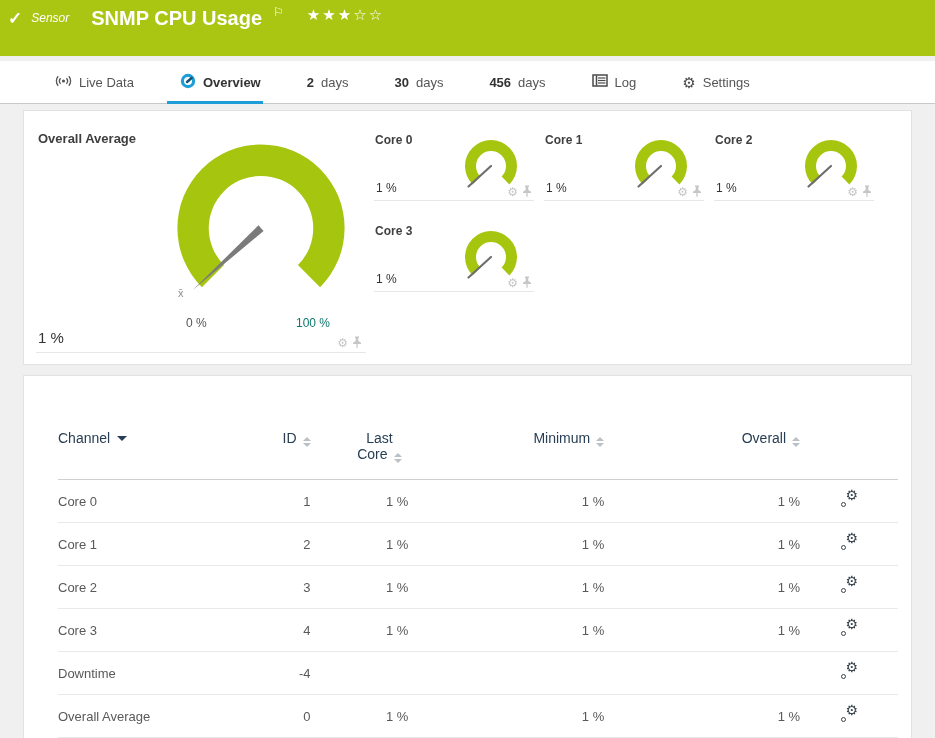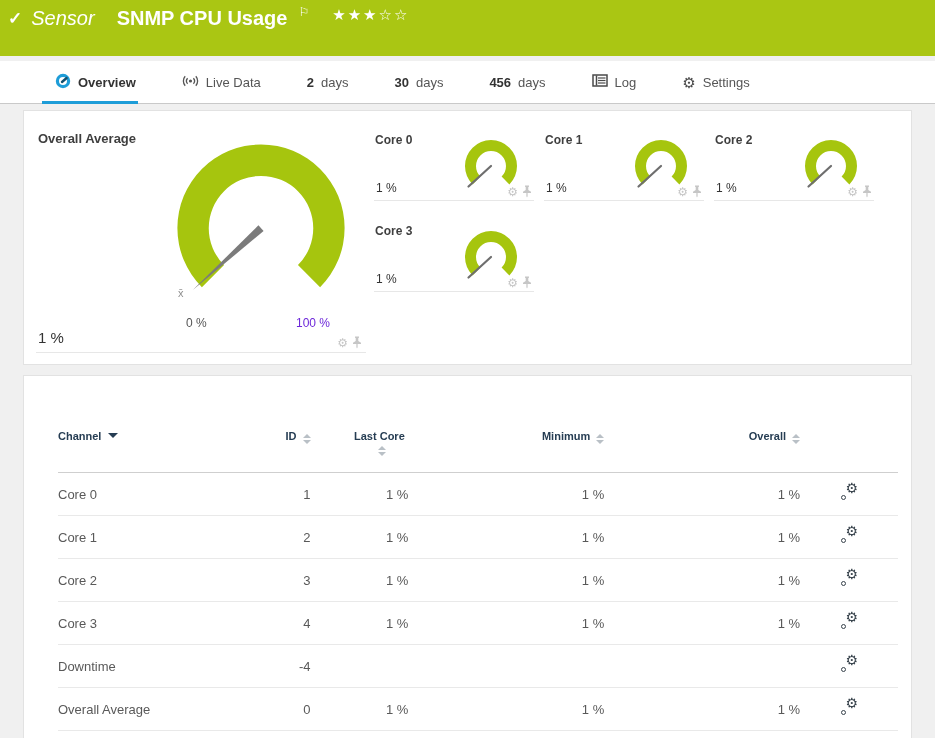--- a/index.html
+++ b/index.html
@@ -3,21 +3,21 @@
 <meta charset="utf-8">
 <style>
   * { margin:0; padding:0; box-sizing:border-box; }
   html,body { width:935px; height:738px; overflow:hidden; }
   body { font-family:"Liberation Sans", sans-serif; background:#f0f0f0; color:#444; }
 
   
   .topbar { height:56px; background:#aac613; color:#fff; padding:5px 10px 0 8px; }
   .title-row { display:flex; align-items:flex-start; gap:9px; line-height:26px; }
   .check { font-size:17px; font-weight:bold; margin-top:1px; }
-  .kind { font-style:italic; font-size:20px; }
+  .kind { font-style:italic; font-size:12px; }
   .sensor-title { font-size:20px; font-weight:bold;margin-left:13px; }
   .flag { font-size:12px; line-height:14px; margin-left:2px; }
   .stars { font-size:15px; letter-spacing:2px; margin-left:14px; line-height:20px; }
   .status-row { margin:3px 0 0 50px; font-size:12px; font-weight:bold; }
 
   
   .tabgap { height:5px; background:#f0f0f0; }
   .tabs { height:43px; background:#fff; border-bottom:1px solid #c9c9c9;
           display:flex; align-items:stretch; padding-left:55px; gap:46px; }
   .tab { position:relative; display:flex; align-items:center; gap:7px;
@@ -34,41 +34,41 @@
   .panel { background:#fff; border:1px solid #e2e2e2; }
   .gauges-panel { height:255px; padding:12px; display:flex; gap:8px; margin-bottom:10px; }
 
   
   .overall-cell { position:relative; width:330px; height:230px; border-bottom:1px solid #e7e7e7; }
   .cell-label { font-size:13px; font-weight:bold; color:#3f3f3f; }
   .overall-cell .cell-label { position:absolute; left:2px; top:8px; }
   .big-gauge { position:absolute; left:130px; top:10px; }
   .avg-marker { position:absolute; left:142px; top:164px; font-size:11px; color:#8e8e8e; }
   .scale-min { position:absolute; left:150px; bottom:22px; font-size:12px; color:#555; }
-  .scale-max { position:absolute; left:260px; bottom:22px; font-size:12px; color:#6d28d9; }
+  .scale-max { position:absolute; left:260px; bottom:22px; font-size:12px; color:#0f766e; }
   .gauge-value { position:absolute; left:2px; bottom:6px; font-size:15px; color:#333; }
   .cell-icons { position:absolute; right:4px; bottom:3px; display:flex; align-items:center; gap:4px; color:#c6c6c6; }
   .cell-icons .gear-sm { font-size:12px; line-height:1; cursor:pointer; }
   .cell-icons svg { cursor:pointer; }
 
   
   .cores-grid { display:grid; grid-template-columns:160px 160px 160px; grid-auto-rows:78px;
                 column-gap:10px; row-gap:13px; align-content:start; }
   .core-cell { position:relative; border-bottom:1px solid #e7e7e7; }
   .core-cell .cell-label { position:absolute; left:1px; top:10px; font-size:12px; }
   .core-cell .small-gauge { position:absolute; left:85px; top:13px; }
   .core-cell .gauge-value { font-size:12px; bottom:5px; }
   .core-cell .cell-icons { bottom:2px; right:2px; }
 
   
   .table-panel { min-height:352px; padding:30px 27px 36px; }
   table { border-collapse:collapse; margin-left:7px; width:840px; table-layout:fixed; }
   col.c-channel{width:185px;} col.c-id{width:60px;} col.c-last{width:95px;}
   col.c-min{width:190px;} col.c-max{width:190px;} col.c-act{width:95px;}
-  thead th { font-size:11px; color:#263d53; font-weight:bold; text-align:right;
+  thead th { font-size:14px; color:#263d53; font-weight:normal; text-align:right;
              padding:24px 0 16px; vertical-align:top; border-bottom:1px solid #cfcfcf; }
   thead th.h-channel { text-align:left; }
   thead th.h-last .th-wrap { display:inline-block; width:58px; text-align:center; }
   thead th.h-act { border-bottom:1px solid #cfcfcf; }
   tbody td { font-size:13px; color:#595959; padding:11px 0; border-bottom:1px solid #e9e9e9;
              text-align:right; }
   tbody td.cell-channel { text-align:left; }
   tbody td.cell-action { text-align:center; }
   th { cursor:pointer; }
 
@@ -95,40 +95,40 @@
     <span class="check">✓</span>
     <span class="kind">Sensor</span>
     <span class="sensor-title">SNMP CPU Usage</span>
     <span class="flag">⚐</span>
     <span class="stars"><span>★★★</span><span>☆☆</span></span>
   </div>
 </header>
 
 <div class="tabgap"></div>
 <nav class="tabs">
-  <div class="tab active">
-    <span>
-      <svg width="16" height="16" viewBox="0 0 16 16">
-        <circle cx="8" cy="8" r="5.6" fill="none" stroke="#1e9dd8" stroke-width="3.2"></circle>
-        <line x1="7" y1="9" x2="11.6" y2="5" stroke="#14506e" stroke-width="2.4" stroke-linecap="round"></line>
-      </svg>
-    </span>
-    <span>Overview</span>
-  </div>
   <div class="tab">
     <span>
       <svg width="17" height="16" viewBox="0 0 17 16">
         <circle cx="8.5" cy="8" r="1.6" fill="#555"></circle>
         <path d="M5.6 5.2a4.2 4.2 0 0 0 0 5.6" fill="none" stroke="#555" stroke-width="1.3"></path>
         <path d="M3.2 3.3a7 7 0 0 0 0 9.4" fill="none" stroke="#555" stroke-width="1.3"></path>
         <path d="M11.4 5.2a4.2 4.2 0 0 1 0 5.6" fill="none" stroke="#555" stroke-width="1.3"></path>
         <path d="M13.8 3.3a7 7 0 0 1 0 9.4" fill="none" stroke="#555" stroke-width="1.3"></path>
       </svg>
     </span>
     <span>Live Data</span>
+  </div>
+  <div class="tab active">
+    <span>
+      <svg width="16" height="16" viewBox="0 0 16 16">
+        <circle cx="8" cy="8" r="5.6" fill="none" stroke="#1e9dd8" stroke-width="3.2"></circle>
+        <line x1="7" y1="9" x2="11.6" y2="5" stroke="#14506e" stroke-width="2.4" stroke-linecap="round"></line>
+      </svg>
+    </span>
+    <span>Overview</span>
   </div>
   <div class="tab">
     <span class="num">2</span>
     <span>days</span>
   </div>
   <div class="tab">
     <span class="num">30</span>
     <span>days</span>
   </div>
   <div class="tab">

